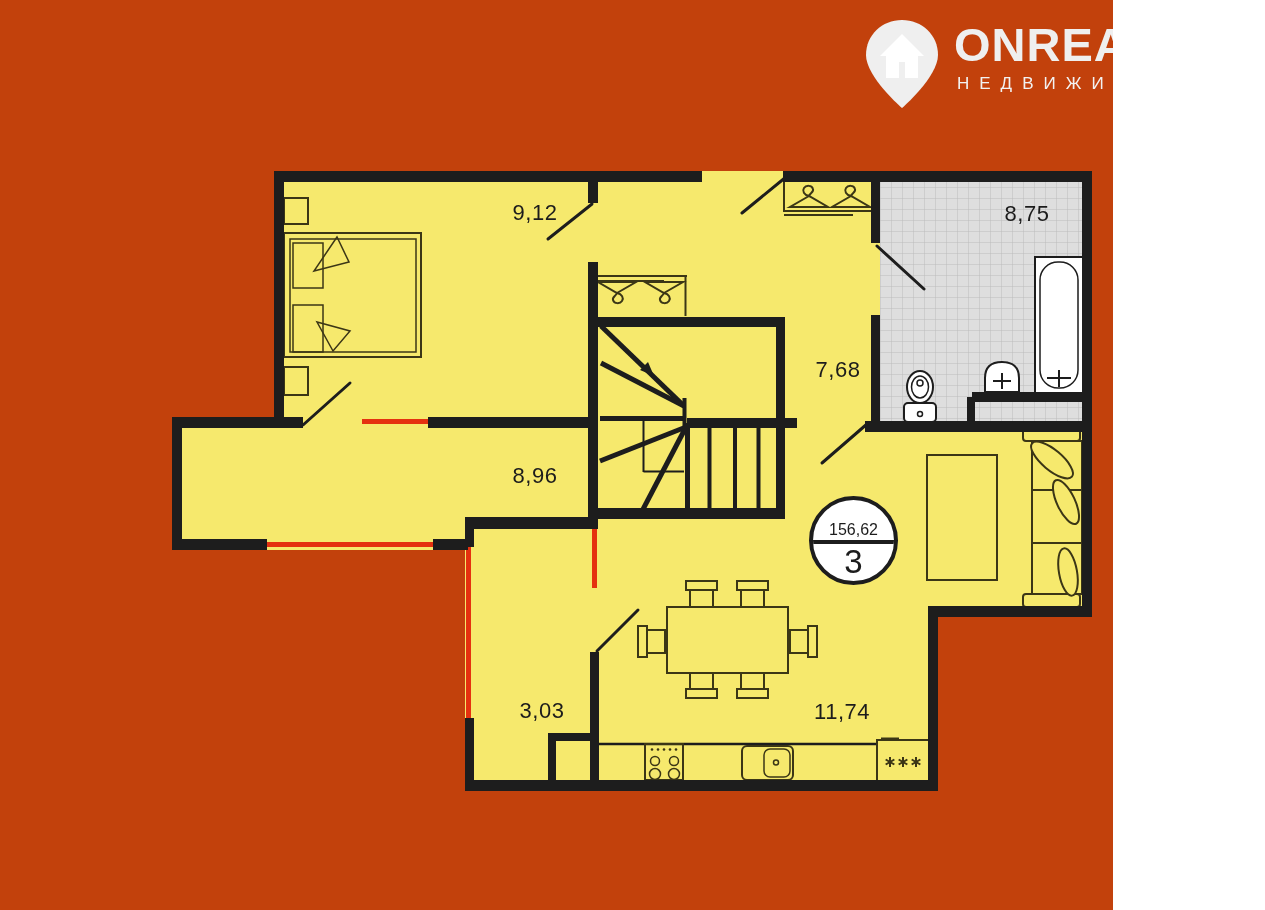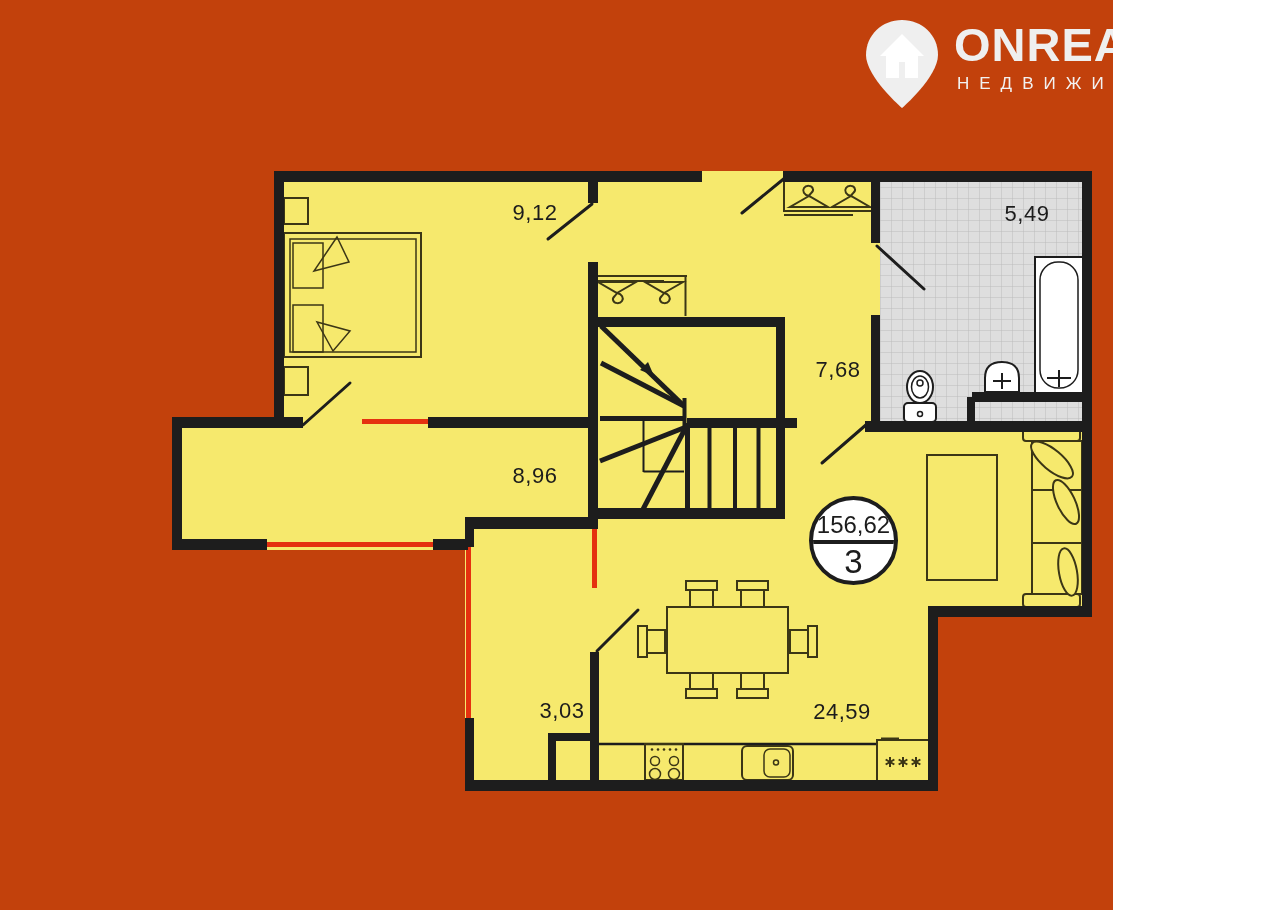--- a/index.html
+++ b/index.html
@@ -31,21 +31,21 @@
 
   
   .lbl{position:absolute;transform:translate(-50%,-50%);font-size:22px;color:var(--label);
        white-space:nowrap;letter-spacing:0.5px;}
 
   
   .badge{position:absolute;left:809px;top:496px;width:81px;height:81px;background:#fff;
          border:4px solid var(--wall);border-radius:50%;overflow:hidden;
          display:flex;flex-direction:column;}
   .badge .r1{height:39px;display:flex;align-items:flex-end;justify-content:center;
-             font-size:24px;color:var(--label);padding-bottom:1px;}
+             font-size:16px;color:var(--label);padding-bottom:1px;}
   .badge .div{height:4px;background:var(--wall);}
   .badge .r2{flex:1;display:flex;align-items:flex-start;justify-content:center;
              font-size:33px;color:var(--label);line-height:36px;}
 
   
   .logo{position:absolute;left:866px;top:20px;display:flex;align-items:flex-start;}
   .logo-text{margin-left:16px;}
   .brand{font-size:47px;font-weight:bold;letter-spacing:1px;color:var(--logo);line-height:50px;}
   .subtitle{font-size:17px;letter-spacing:10px;color:var(--logo_sub);margin-top:4px;margin-left:3px;}
 </style>
@@ -244,25 +244,25 @@
       <line class="door" x1="742" y1="213" x2="786" y2="177"></line>
       <line class="door" x1="303" y1="425" x2="350" y2="383"></line>
       <line class="door" x1="548" y1="239" x2="592" y2="204"></line>
       <line class="door" x1="877" y1="246" x2="924" y2="289"></line>
       <line class="door" x1="822" y1="463" x2="867" y2="424"></line>
       <line class="door" x1="597" y1="651" x2="638" y2="610"></line>
     </g>
   </svg>
 
   <div class="lbl" style="left:535px;top:213px">9,12</div>
-  <div class="lbl" style="left:1027px;top:214px">5,49</div>
+  <div class="lbl" style="left:1027px;top:214px">8,75</div>
   <div class="lbl" style="left:838px;top:370px">7,68</div>
   <div class="lbl" style="left:535px;top:476px">8,96</div>
-  <div class="lbl" style="left:562px;top:711px">3,03</div>
-  <div class="lbl" style="left:842px;top:712px">24,59</div>
+  <div class="lbl" style="left:542px;top:711px">3,03</div>
+  <div class="lbl" style="left:842px;top:712px">11,74</div>
 
   <div class="badge">
     <div class="r1">156,62</div>
     <div class="div"></div>
     <div class="r2">3</div>
   </div>
 
   <div class="logo">
     <svg width="72" height="88" viewBox="0 0 72 88">
       <path fill="#efefef" d="M36,0 C16,0 0,15 0,35 C0,57 36,88 36,88 C36,88 72,57 72,35 C72,15 56,0 36,0 Z"></path>

